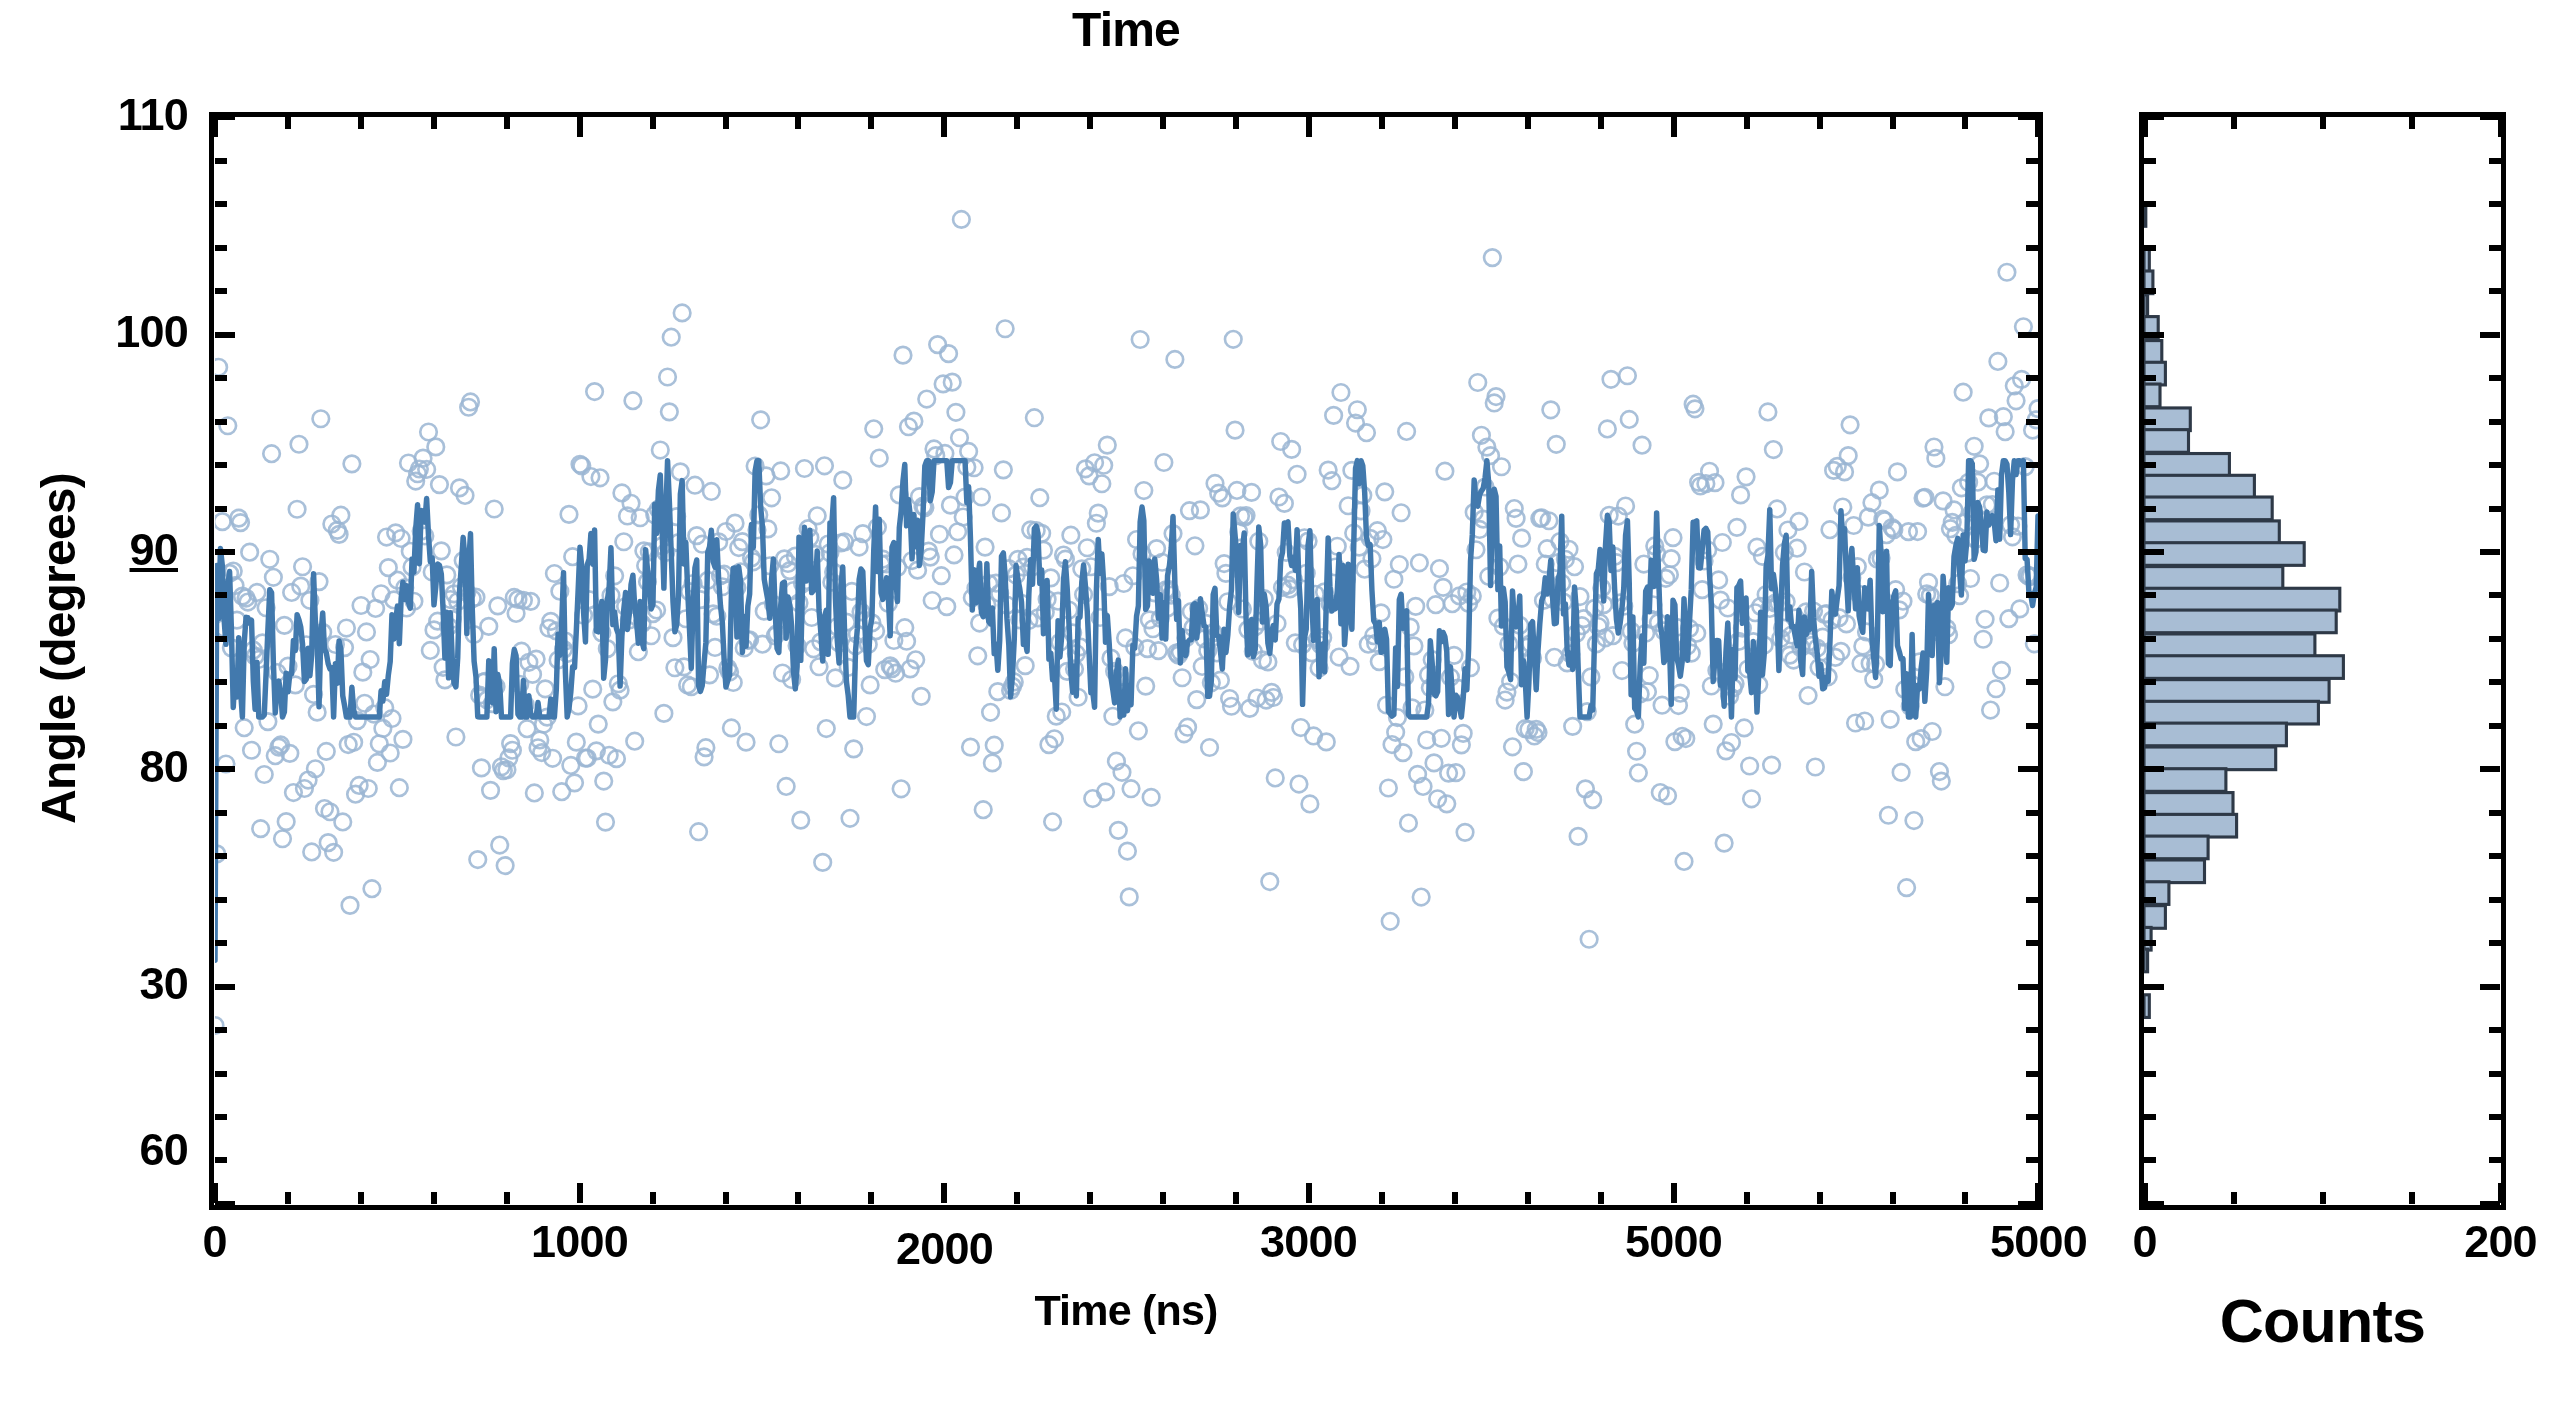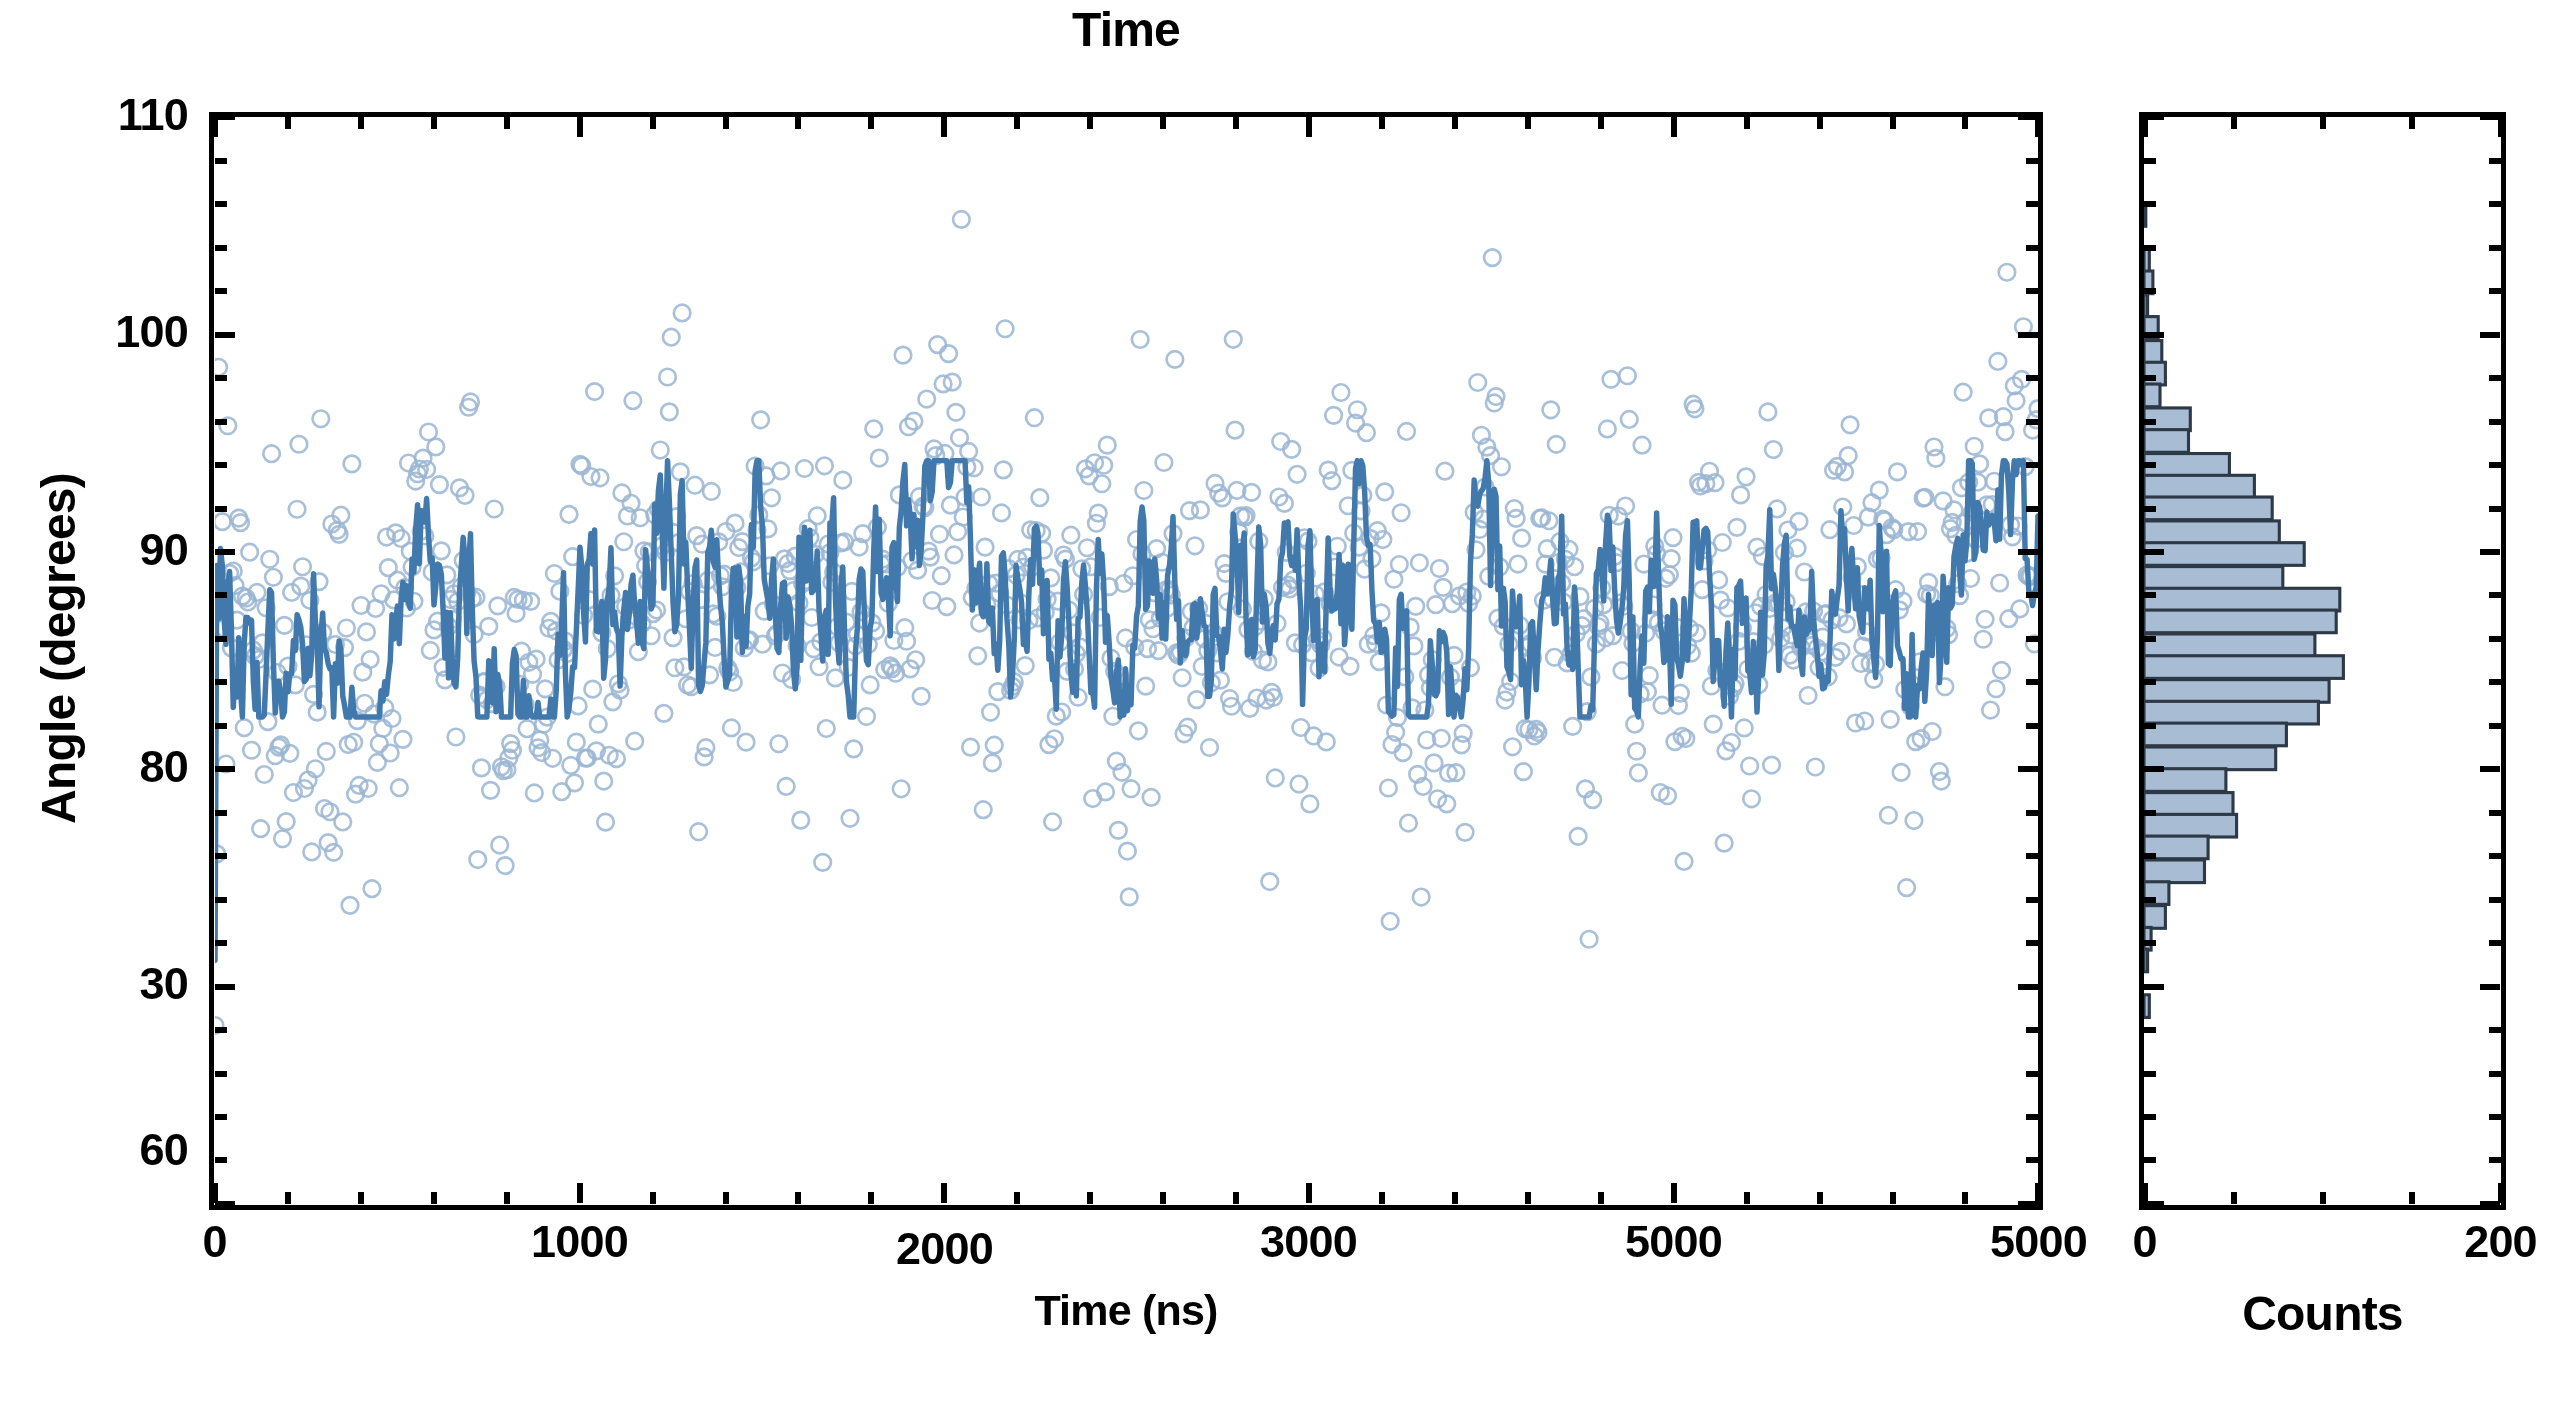--- a/index.html
+++ b/index.html
@@ -14,21 +14,21 @@
     text-align:center; font-size:48px; font-weight:700; color:#000;
     letter-spacing:-0.8px; line-height:1;
   }
   .xlabel{
     position:absolute; left:209px; top:1286px; width:1834px;
     text-align:center; font-size:43px; font-weight:700; color:#000;
     letter-spacing:-0.8px;
   }
   .hist-xlabel{
     position:absolute; left:2139px; top:1286px; width:367px;
-    text-align:center; font-size:48px; font-weight:700; color:#000;
+    text-align:center; font-size:61px; font-weight:700; color:#000;
     letter-spacing:-0.8px;
   }
   .ylabel{
     position:absolute; left:-238px; top:621px; width:593px;
     transform:rotate(-90deg); transform-origin:center center;
     text-align:center; font-size:48px; font-weight:700; color:#000;
     letter-spacing:-0.8px;
   }
 
   
@@ -1298,21 +1298,21 @@
       <div class="tick minor-h" style="left: 2320px; top: 1192px; width: 5.5px; height: 11.7px;"></div>
       <div class="tick minor-h" style="left: 2320px; top: 117px; width: 5.5px; height: 11.7px;"></div>
       <div class="tick minor-h" style="left: 2409px; top: 1192px; width: 5.5px; height: 11.7px;"></div>
       <div class="tick minor-h" style="left: 2409px; top: 117px; width: 5.5px; height: 11.7px;"></div>
       <div class="tick major-h" style="left: 2498px; top: 1183px; width: 5.5px; height: 20px;"></div>
       <div class="tick major-h" style="left: 2498px; top: 117px; width: 5.5px; height: 20px;"></div>
     </div>
   <div id="ticklabels">
       <div class="tl tl-y" style="left: 10px; top: 92px; width: 178px;">110</div>
       <div class="tl tl-y" style="left: 10px; top: 309px; width: 178px;">100</div>
-      <div class="tl tl-y" style="left: 10px; top: 527px; width: 178px;">90</div>
+      <div class="tl tl-y" style="left: 0; top: 527px; width: 178px; text-decoration: underline;">90</div>
       <div class="tl tl-y" style="left: 10px; top: 744px; width: 178px;">80</div>
       <div class="tl tl-y" style="left: 10px; top: 961px; width: 178px;">30</div>
       <div class="tl tl-y" style="left: 10px; top: 1127px; width: 178px;">60</div>
       <div class="tl tl-x" style="left: 74px; top: 1219px; width: 281px;">0</div>
       <div class="tl tl-x" style="left: 439px; top: 1219px; width: 281px;">1000</div>
       <div class="tl tl-x" style="left: 804px; top: 1219px; width: 281px; margin-top: 7px;">2000</div>
       <div class="tl tl-x" style="left: 1168px; top: 1219px; width: 281px;">3000</div>
       <div class="tl tl-x" style="left: 1533px; top: 1219px; width: 281px;">5000</div>
       <div class="tl tl-x" style="left: 1898px; top: 1219px; width: 281px;">5000</div>
       <div class="tl tl-x" style="left: 2004px; top: 1219px; width: 281px;">0</div>

